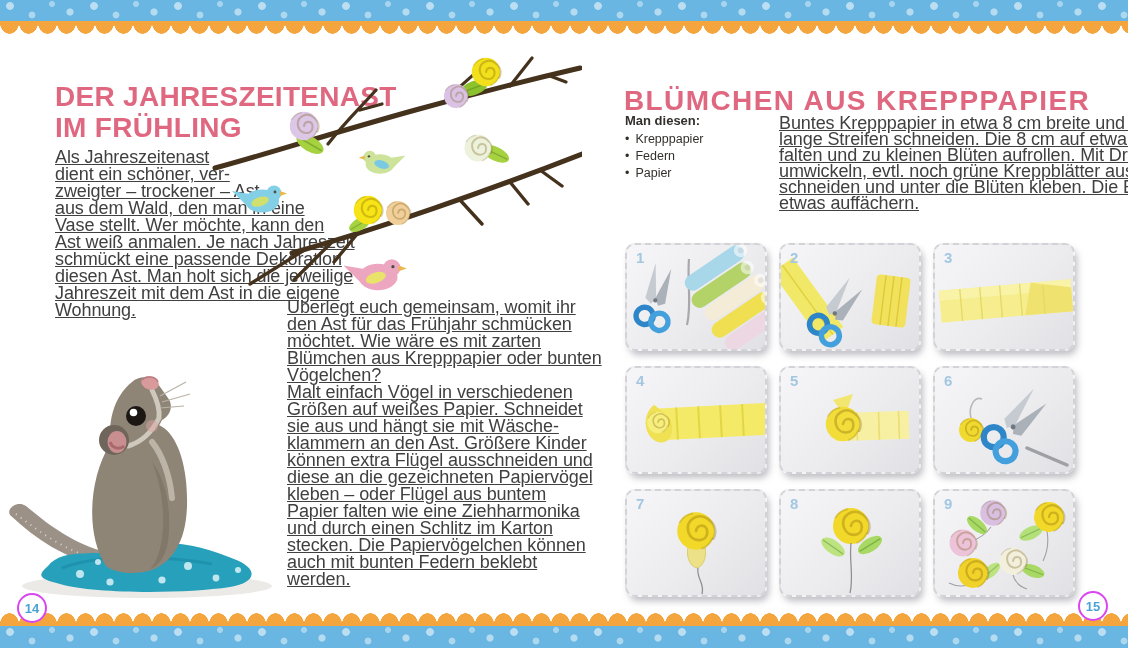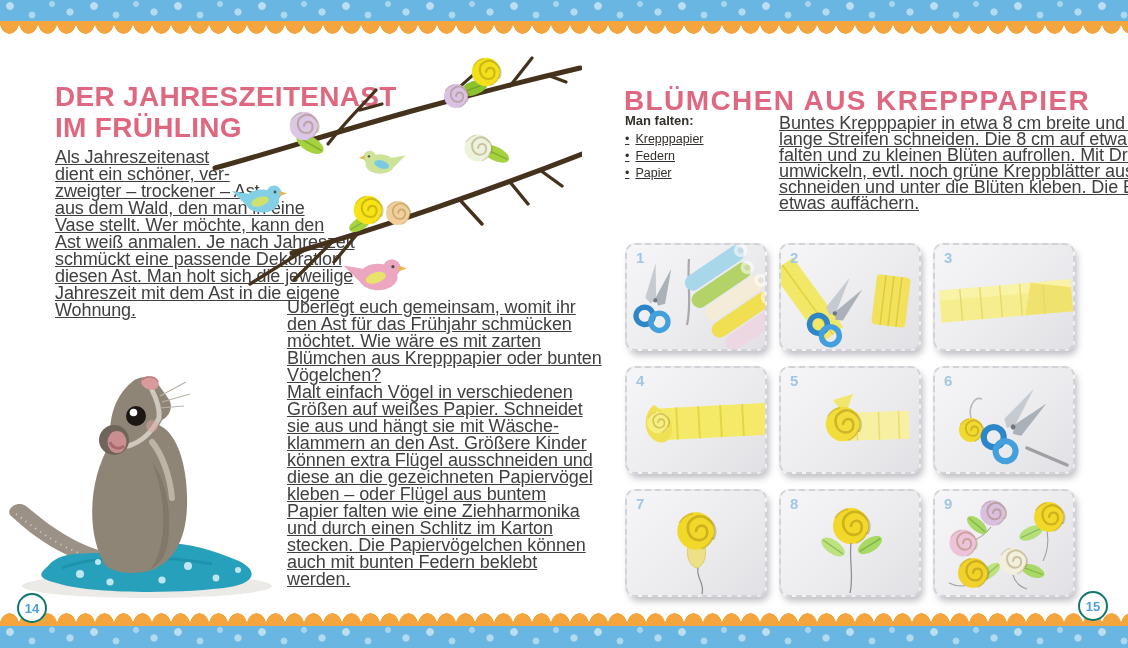--- a/index.html
+++ b/index.html
@@ -26,21 +26,21 @@
     background-image:radial-gradient(10px 13px at 50% 0, #f4a53d 96%, rgba(244,165,61,0) 100%);
     background-size:19px 13px;background-repeat:repeat-x;
   }
   .scallops.bottom{
     top:613px;
     background-image:radial-gradient(10px 13px at 50% 100%, #f4a53d 96%, rgba(244,165,61,0) 100%);
     background-size:19px 13px;background-repeat:repeat-x;
   }
   .page-circle{
     position:absolute;width:30px;height:30px;border-radius:50%;
-    background:#fff;border:2px solid #0f766e;box-sizing:border-box;
+    background:#fff;border:2px solid #d946ef;box-sizing:border-box;
     display:flex;align-items:center;justify-content:center;
     font-weight:bold;font-size:13px;color:#4aa3d8;z-index:5;
   }
   .page-circle.left{left:17px;top:593px;}
   .page-circle.right{left:1078px;top:591px;justify-content:center;}
 
   
   .title{
     position:absolute;font-weight:bold;color:#df6880;
     font-size:28px;line-height:31px;white-space:pre;letter-spacing:.3px;
@@ -50,21 +50,21 @@
   .txt{
     position:absolute;font-size:18px;line-height:17px;color:#404040;
     white-space:pre;letter-spacing:-.1px;text-decoration:underline;
   }
   .intro{left:55px;top:149px;}
   .body-left{left:287px;top:299px;}
   .instructions{left:779px;top:115px;line-height:16px;}
   .materials{position:absolute;left:625px;top:113px;font-size:12.5px;color:#33302c;}
   .materials .mat-head{font-weight:bold;font-size:13px;margin:0 0 3px 0;}
   .materials ul{list-style:none;margin:0;padding:0;}
-  .materials li{line-height:17px;text-decoration:underline;}
+  .materials li{line-height:17px;}
   .materials li::before{content:"\2022";margin-right:6px;color:#33302c;}
 
   
   .grid{
     position:absolute;left:625px;top:243px;
     display:grid;grid-template-columns:repeat(3,142px);grid-auto-rows:108px;
     column-gap:12px;row-gap:15px;
   }
   .photo{
     position:relative;border-radius:10px;box-sizing:border-box;
@@ -238,21 +238,21 @@
     <path d="M108,112 a9,10 0 0 0 14,4" fill="none" stroke="#a9686c" stroke-width="3"></path>
 
     <path d="M158,66 L184,52 M160,72 L188,64 M158,78 L182,76" fill="none" stroke="#b9b2a6" stroke-width="1.2"></path>
 
     <circle cx="150" cy="96" r="6" fill="#dba4a6" opacity=".5"></circle>
   </svg>
 
   <h1 class="title right-title">BLÜMCHEN AUS KREPPPAPIER</h1>
 
   <div class="materials">
-    <p class="mat-head">Man falten:</p>
+    <p class="mat-head">Man diesen:</p>
     <ul>
       <li>Krepppapier</li>
       <li>Federn</li>
       <li>Papier</li>
     </ul>
   </div>
 
   <div class="txt instructions">Buntes Krepppapier in etwa 8 cm breite und 40 cm
 lange Streifen schneiden. Die 8 cm auf etwa 4 cm
 falten und zu kleinen Blüten aufrollen. Mit Draht

